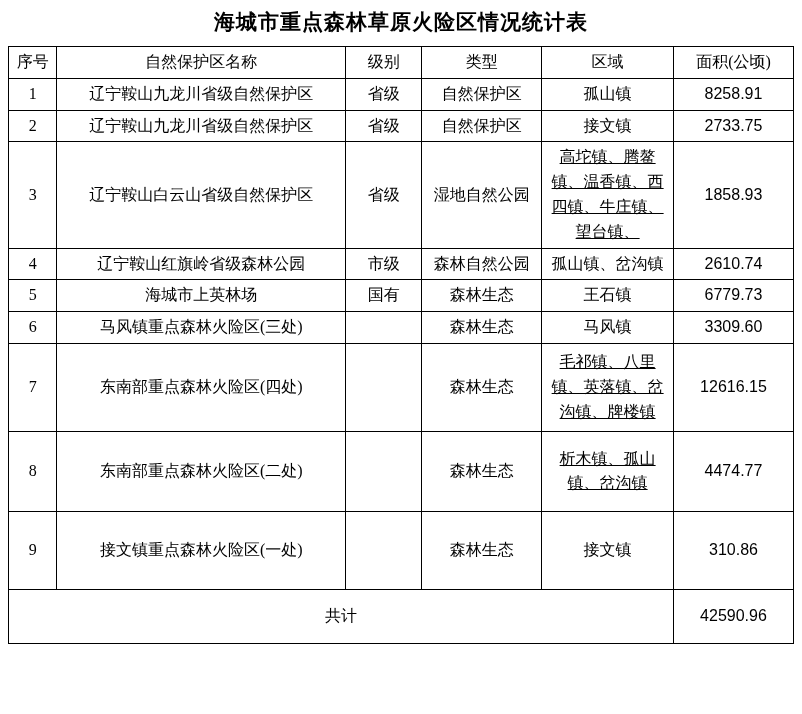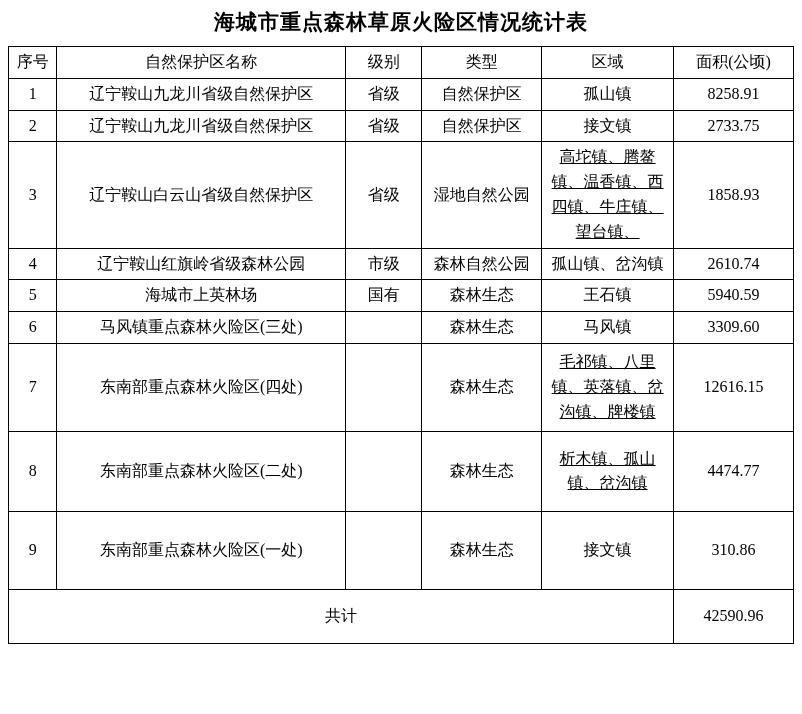--- a/index.html
+++ b/index.html
@@ -47,21 +47,21 @@
   td.head {
     font-weight: normal;
     padding: 6px 2px;
   }
   .col-idx   { width: 42px; }
   .col-name  { width: 250px; }
   .col-level { width: 66px; }
   .col-type  { width: 104px; }
   .col-area  { width: 114px; }
   .col-size  { width: 104px; }
-  .num { font-family: Liberation Serif, serif; }
+  .num { font-family: Liberation Sans, sans-serif; }
   .total-row td.total-label {
     text-align: center;
     padding: 14px 2px;
   }
   .tall-1 { height: 86px; }
   .tall-2 { height: 88px; }
   .tall-3 { height: 80px; }
   .tall-4 { height: 78px; }
   .region-multi { line-height: 1.85; text-decoration: underline; }
 </style>
@@ -126,21 +126,21 @@
         <td>孤山镇、岔沟镇</td>
         <td class="num">2610.74</td>
       </tr>
 
       <tr>
         <td>5</td>
         <td>海城市上英林场</td>
         <td>国有</td>
         <td>森林生态</td>
         <td>王石镇</td>
-        <td class="num">5940.59</td>
+        <td class="num">6779.73</td>
       </tr>
 
       <tr>
         <td>6</td>
         <td>马风镇重点森林火险区(三处)</td>
         <td></td>
         <td>森林生态</td>
         <td>马风镇</td>
         <td class="num">3309.60</td>
       </tr>
@@ -158,21 +158,21 @@
         <td>8</td>
         <td>东南部重点森林火险区(二处)</td>
         <td></td>
         <td>森林生态</td>
         <td class="region-multi">析木镇、孤山镇、岔沟镇</td>
         <td class="num">4474.77</td>
       </tr>
 
       <tr class="tall-4">
         <td>9</td>
-        <td>东南部重点森林火险区(一处)</td>
+        <td>接文镇重点森林火险区(一处)</td>
         <td></td>
         <td>森林生态</td>
         <td>接文镇</td>
         <td class="num">310.86</td>
       </tr>
 
       <tr class="total-row">
         <td class="total-label" colspan="5">共计</td>
         <td class="num">42590.96</td>
       </tr>

